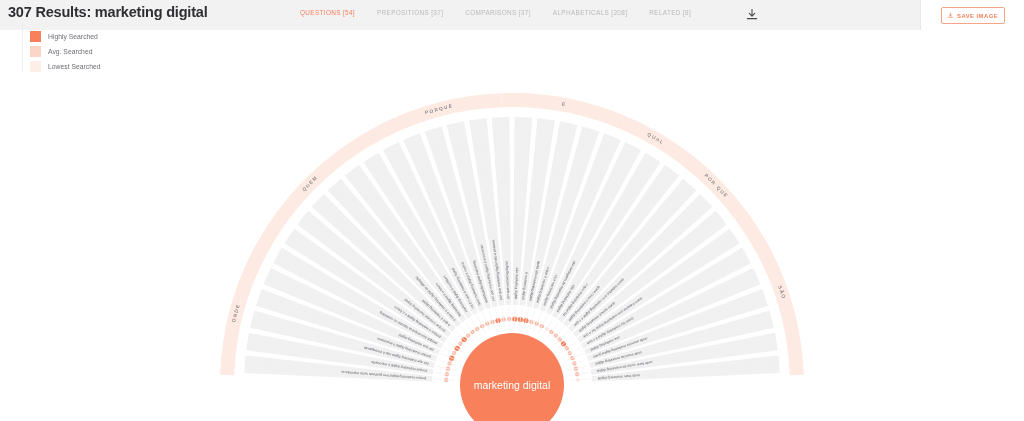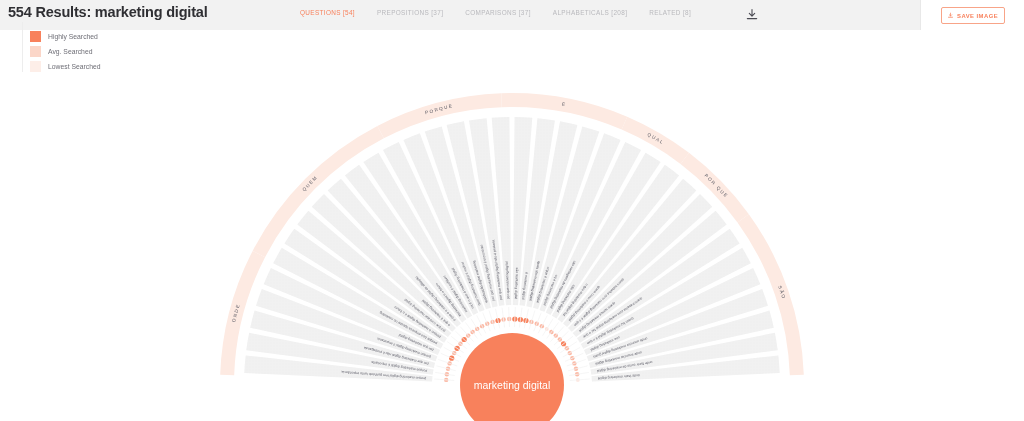--- a/index.html
+++ b/index.html
@@ -53,21 +53,21 @@
   .ringlabel{font-size:4.6px;fill:#55555f;letter-spacing:1.5px;font-family:"Liberation Sans",sans-serif;}
   .hub-text{font-size:10.5px;fill:#ffffff;font-family:"Liberation Sans",sans-serif;}
 </style>
 </head>
 <body>
 
 <div class="header">
   <div class="header-left"></div>
   <div class="header-right"></div>
 
-  <div class="page-title">554 Results: marketing digital</div>
+  <div class="page-title">307 Results: marketing digital</div>
 
   <div class="tabs">
     <div class="tab active">QUESTIONS [54]</div>
     <div class="tab">PREPOSITIONS [37]</div>
     <div class="tab">COMPARISONS [37]</div>
     <div class="tab">ALPHABETICALS [208]</div>
     <div class="tab">RELATED [8]</div>
   </div>
 
   <div class="dl-icon">

